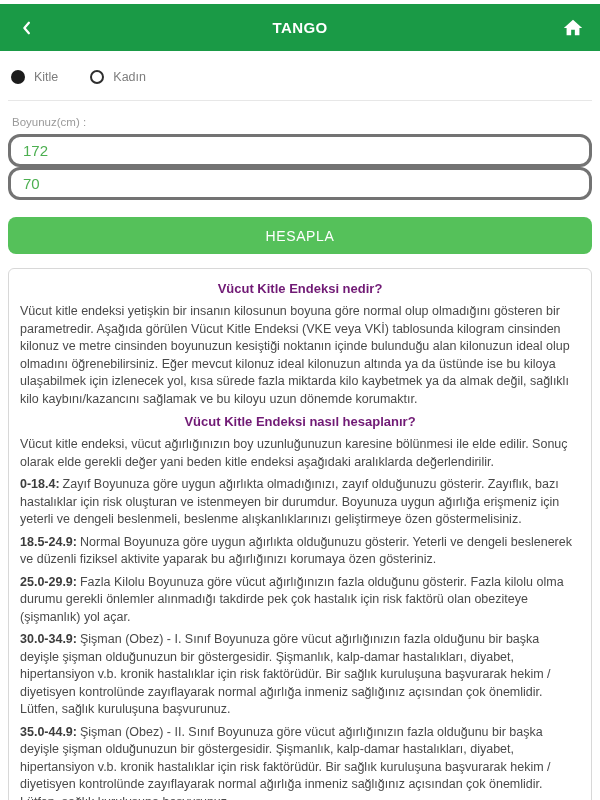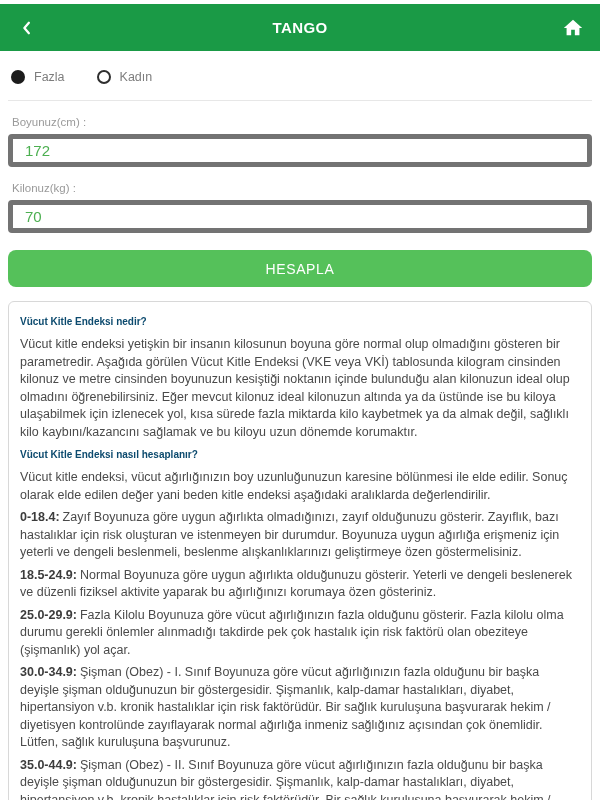--- a/index.html
+++ b/index.html
@@ -24,36 +24,36 @@
   .gender-row{margin:15px 0 0 3px;display:flex;align-items:center;height:22px;}
   .radio-opt{display:flex;align-items:center;margin-right:32px;cursor:pointer;}
   .radio-dot{width:14px;height:14px;border-radius:50%;box-sizing:border-box;margin-right:9px;}
   .radio-dot.checked{background:#1c1c1c;}
   .radio-dot.unchecked{border:2px solid #2e2e2e;background:transparent;}
   .radio-label{font-size:12.5px;color:#7d7d7d;}
   .divider{margin-top:12px;border-bottom:1px solid #e7e7e7;}
   .field-label{margin:15px 4px 6px;font-size:11.5px;color:#9a9a9a;}
   .num-input{
     display:block;width:100%;box-sizing:border-box;height:33px;
-    border:5px solid #737373;border-radius:4px;background:#fff;
+    border:3px solid #737373;border-radius:12px;background:#fff;
     color:#4caf50;font-size:15px;padding:0 12px;outline:none;
     font-family:"Liberation Sans","DejaVu Sans",sans-serif;
   }
   .calc-btn{
     margin-top:17px;width:100%;height:37px;border:none;border-radius:8px;
     background:#55c15a;color:#ffffff;font-size:14px;letter-spacing:.6px;
     cursor:pointer;font-family:"Liberation Sans","DejaVu Sans",sans-serif;
   }
   
   .panel{
     margin-top:14px;border:1px solid #d8d8d8;border-radius:6px;
     padding:9px 11px;background:#fff;
   }
   .info-heading{
-    font-size:10px;font-weight:bold;color:#0c4a6e;text-align:left;
+    font-size:13px;font-weight:bold;color:#701a75;text-align:center;
     margin:2px 0 5px;line-height:18px;
   }
   .info-p{
     font-size:12.5px;color:#4a4a4a;line-height:17.5px;margin:0 0 5px;
   }
   .info-p b{font-weight:bold;color:#3c3c3c;margin-right:3px;}
 </style>
 </head>
 <body>
 
@@ -73,44 +73,43 @@
         </svg>
     </span>
   </button>
 </header>
 
 <div class="content">
 
   <div class="gender-row">
     <div class="radio-opt">
       <span class="radio-dot checked"></span>
-      <span class="radio-label">Fazla</span>
+      <span class="radio-label">Kitle</span>
     </div>
     <div class="radio-opt">
       <span class="radio-dot unchecked"></span>
       <span class="radio-label">Kadın</span>
     </div>
   </div>
 
   <div class="divider"></div>
 
   <div class="field-label">Boyunuz(cm) :</div>
   <input class="num-input" type="text" value="172" style="">
 
-  <div class="field-label">Kilonuz(kg) :</div>
   <input class="num-input" type="text" value="70" style="">
 
   <button class="calc-btn">HESAPLA</button>
 
   <section class="panel">
     <h3 class="info-heading">Vücut Kitle Endeksi nedir?</h3>
     <p class="info-p">Vücut kitle endeksi yetişkin bir insanın kilosunun boyuna göre normal olup olmadığını gösteren bir parametredir. Aşağıda görülen Vücut Kitle Endeksi (VKE veya VKİ) tablosunda kilogram cinsinden kilonuz ve metre cinsinden boyunuzun kesiştiği noktanın içinde bulunduğu alan kilonuzun ideal olup olmadını öğrenebilirsiniz. Eğer mevcut kilonuz ideal kilonuzun altında ya da üstünde ise bu kiloya ulaşabilmek için izlenecek yol, kısa sürede fazla miktarda kilo kaybetmek ya da almak değil, sağlıklı kilo kaybını/kazancını sağlamak ve bu kiloyu uzun dönemde korumaktır.</p>
 
     <h3 class="info-heading">Vücut Kitle Endeksi nasıl hesaplanır?</h3>
-    <p class="info-p">Vücut kitle endeksi, vücut ağırlığınızın boy uzunluğunuzun karesine bölünmesi ile elde edilir. Sonuç olarak elde edilen değer yani beden kitle endeksi aşağıdaki aralıklarda değerlendirilir.</p>
+    <p class="info-p">Vücut kitle endeksi, vücut ağırlığınızın boy uzunluğunuzun karesine bölünmesi ile elde edilir. Sonuç olarak elde gerekli değer yani beden kitle endeksi aşağıdaki aralıklarda değerlendirilir.</p>
 
     <p class="info-p range">
       <b>0-18.4:</b><span>Zayıf Boyunuza göre uygun ağırlıkta olmadığınızı, zayıf olduğunuzu gösterir. Zayıflık, bazı hastalıklar için risk oluşturan ve istenmeyen bir durumdur. Boyunuza uygun ağırlığa erişmeniz için yeterli ve dengeli beslenmeli, beslenme alışkanlıklarınızı geliştirmeye özen göstermelisiniz.</span>
     </p>
     <p class="info-p range">
       <b>18.5-24.9:</b><span>Normal Boyunuza göre uygun ağırlıkta olduğunuzu gösterir. Yeterli ve dengeli beslenerek ve düzenli fiziksel aktivite yaparak bu ağırlığınızı korumaya özen gösteriniz.</span>
     </p>
     <p class="info-p range">
       <b>25.0-29.9:</b><span>Fazla Kilolu Boyunuza göre vücut ağırlığınızın fazla olduğunu gösterir. Fazla kilolu olma durumu gerekli önlemler alınmadığı takdirde pek çok hastalık için risk faktörü olan obeziteye (şişmanlık) yol açar.</span>
     </p>

